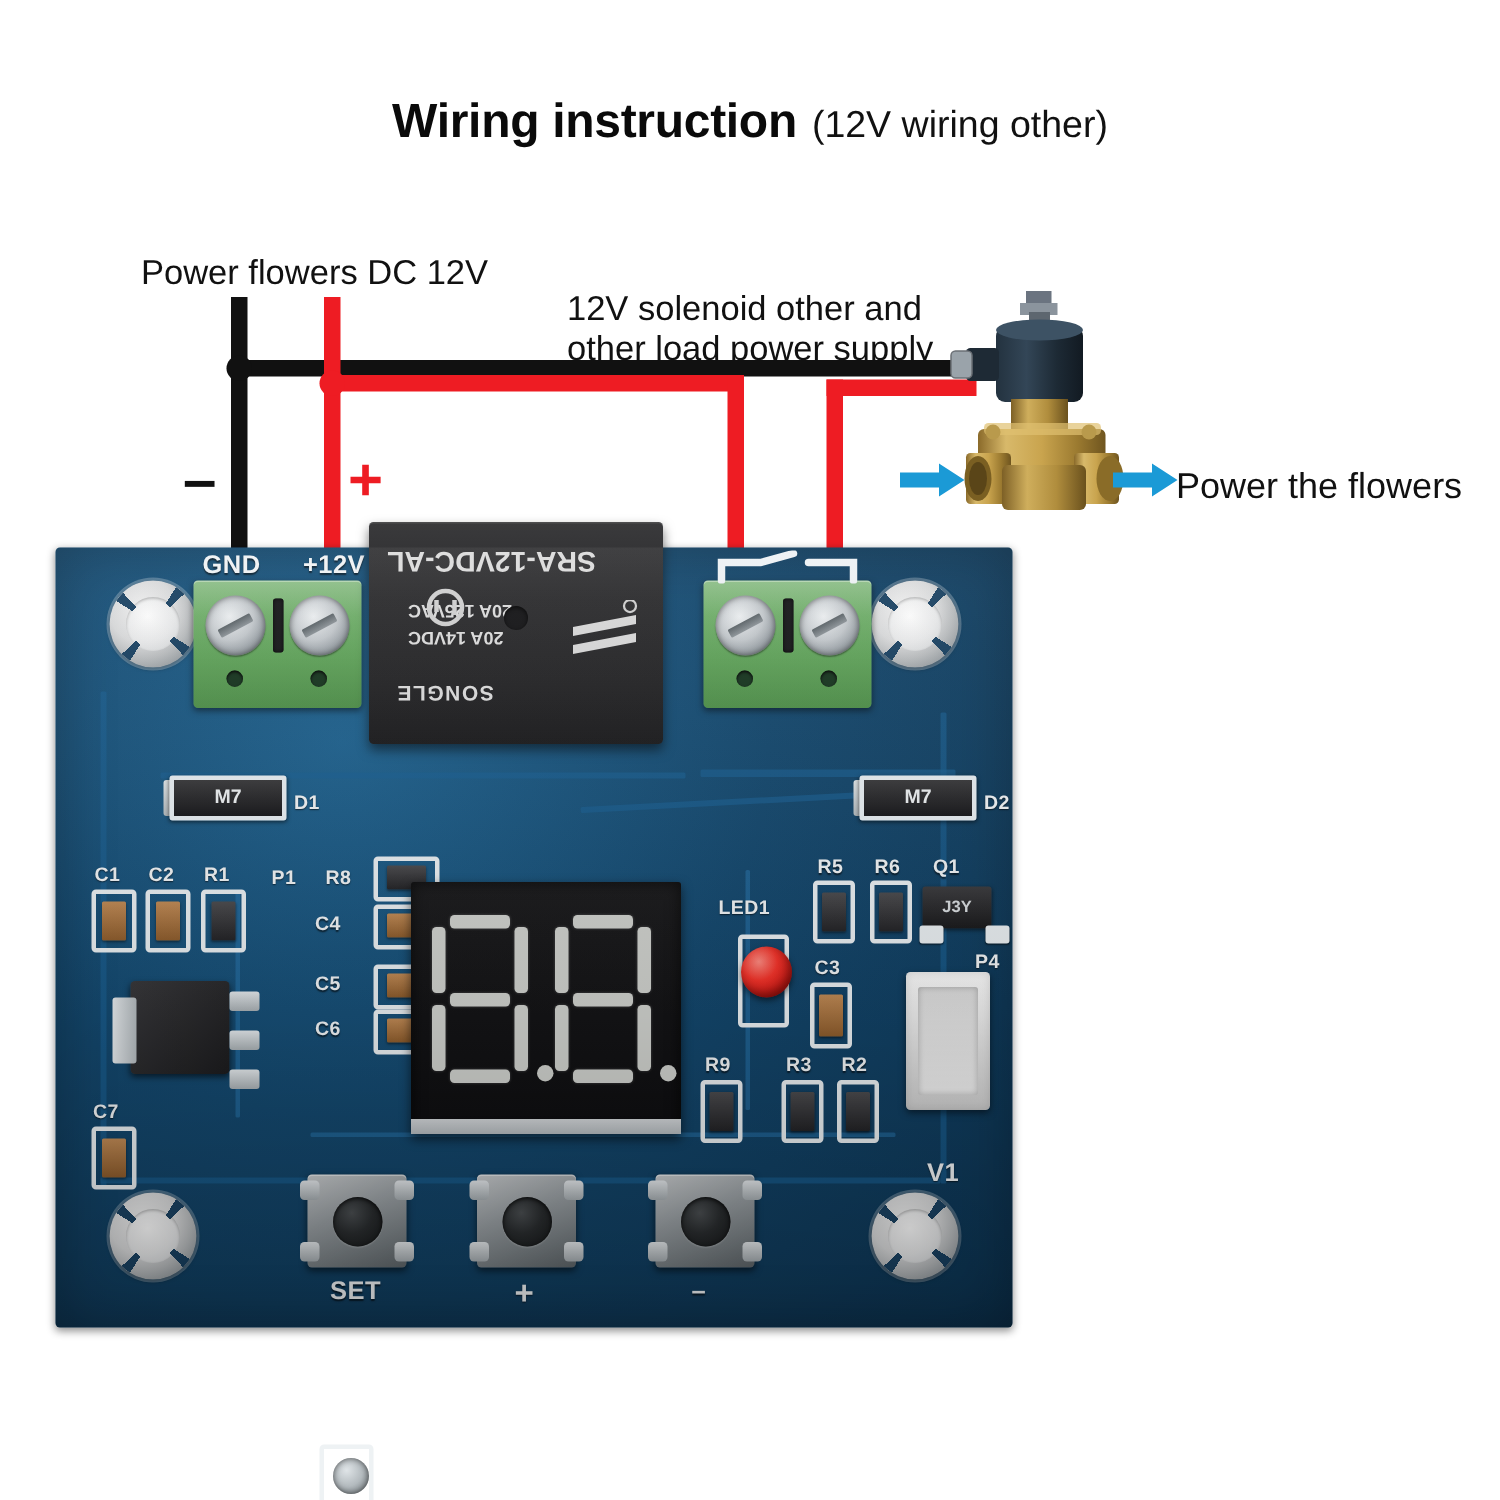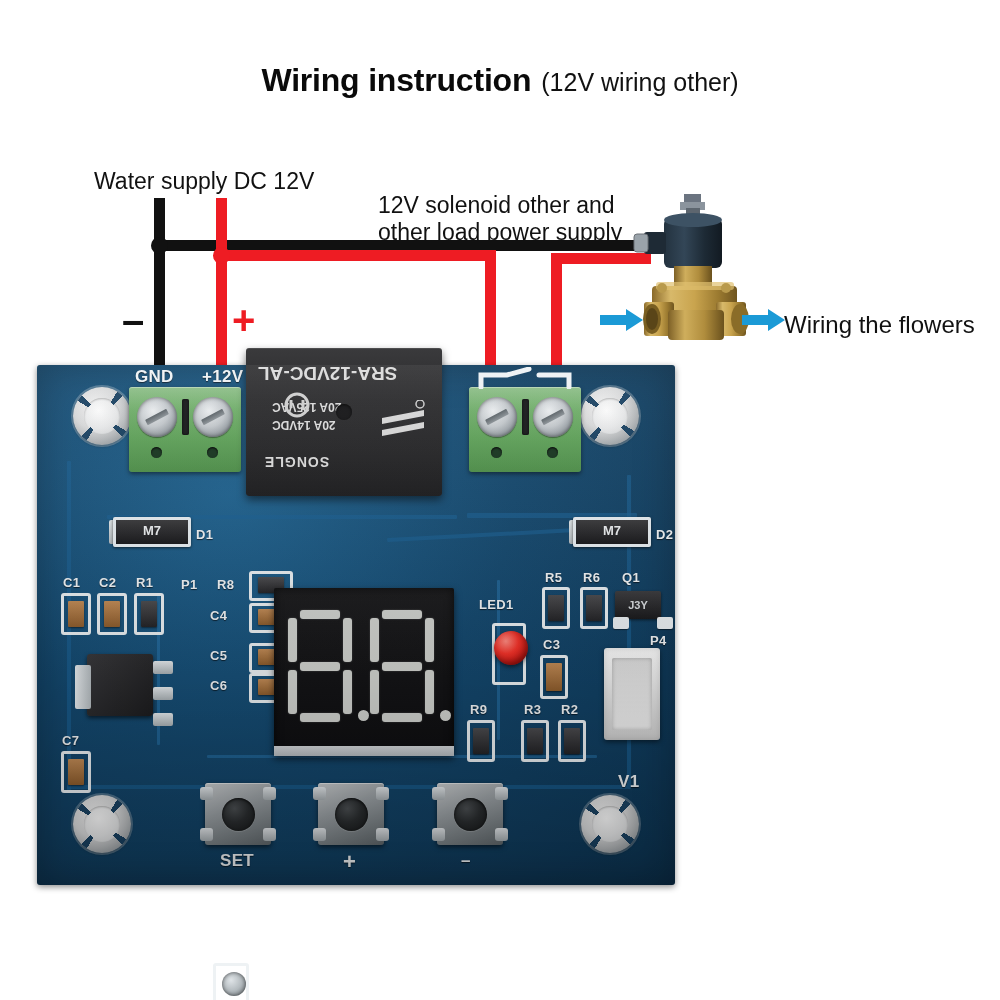--- a/index.html
+++ b/index.html
@@ -158,26 +158,26 @@
 <body>
 
 <div id="stage">
 
   <div class="title-wrap">
     <span class="title-main">Wiring instruction</span><span class="title-sub">(12V wiring other)</span>
   </div>
 
   <div id="diagram">
 
-    <div class="wlabel" id="lbl-power">Water supply DC 12V</div>
+    <div class="wlabel" id="lbl-power">Power flowers DC 12V</div>
     <div class="wlabel" id="lbl-solenoid">
       <span>12V solenoid other and</span><br>
       <span>other load power supply</span>
     </div>
-    <div class="wlabel" id="lbl-water">Wiring the flowers</div>
+    <div class="wlabel" id="lbl-water">Power the flowers</div>
 
     <div class="wire black" style="left:154px;top:198px;width:11px;height:52px;"></div>
 
     <div class="wire black" style="left:154px;top:240px;width:495px;height:11px;"></div>
 
     <div class="wire black" style="left:154px;top:240px;width:11px;height:128px;"></div>
     <div class="dot" style="left:151px;top:237px;width:17px;height:17px;"></div>
 
     <div class="wire red" style="left:216px;top:198px;width:11px;height:170px;"></div>
 

